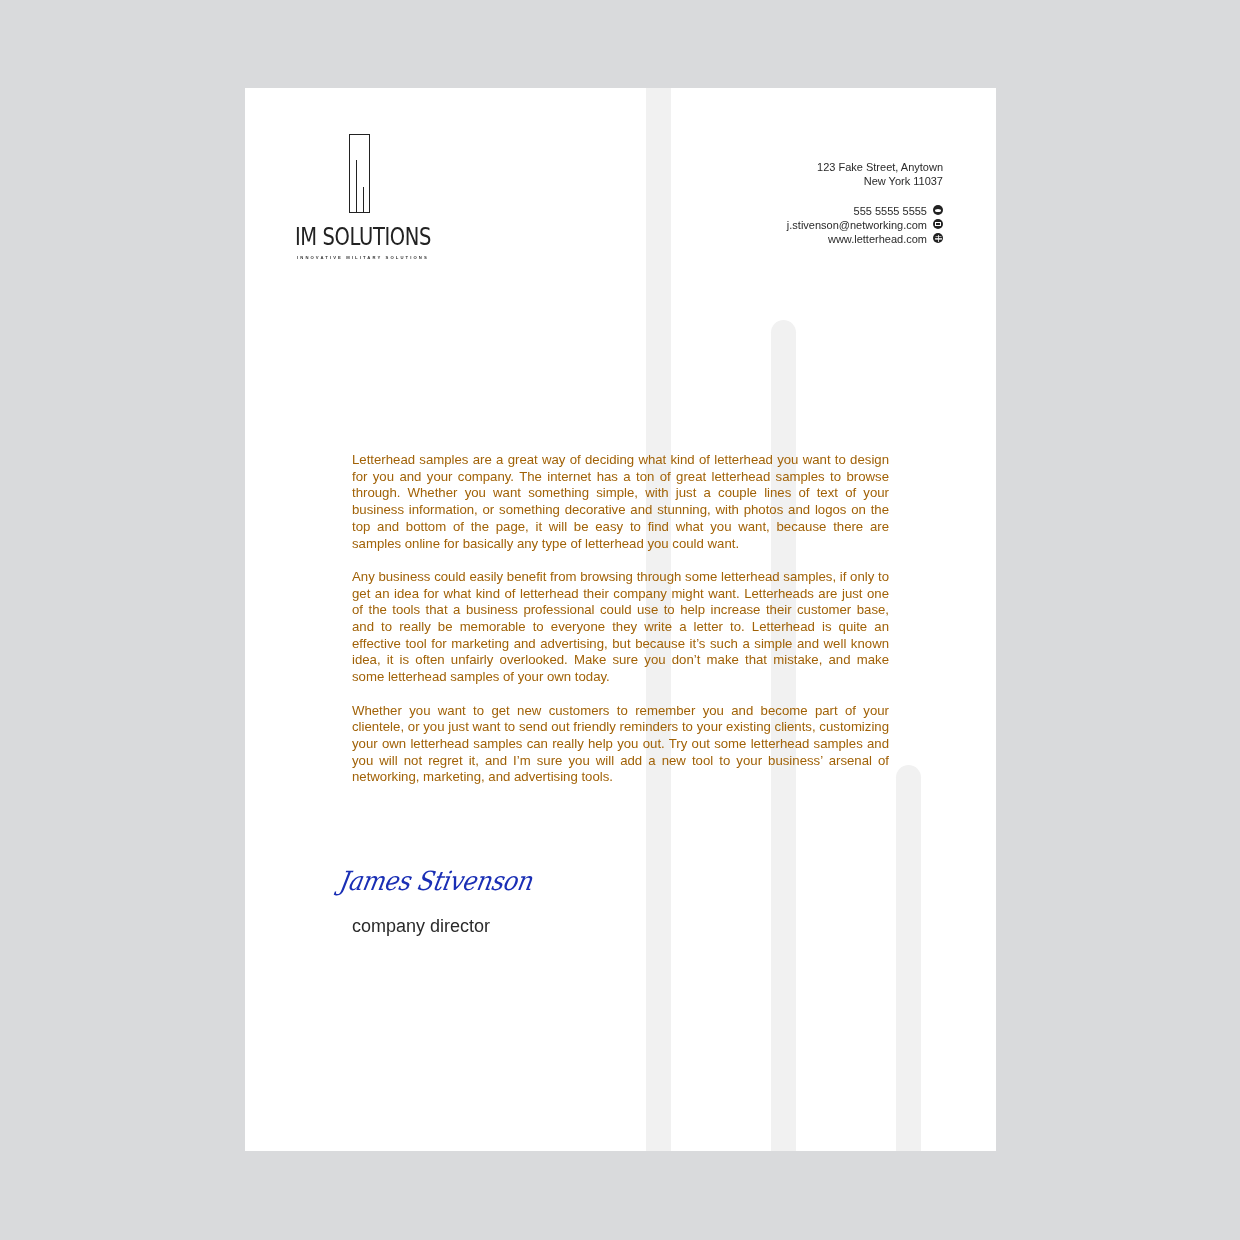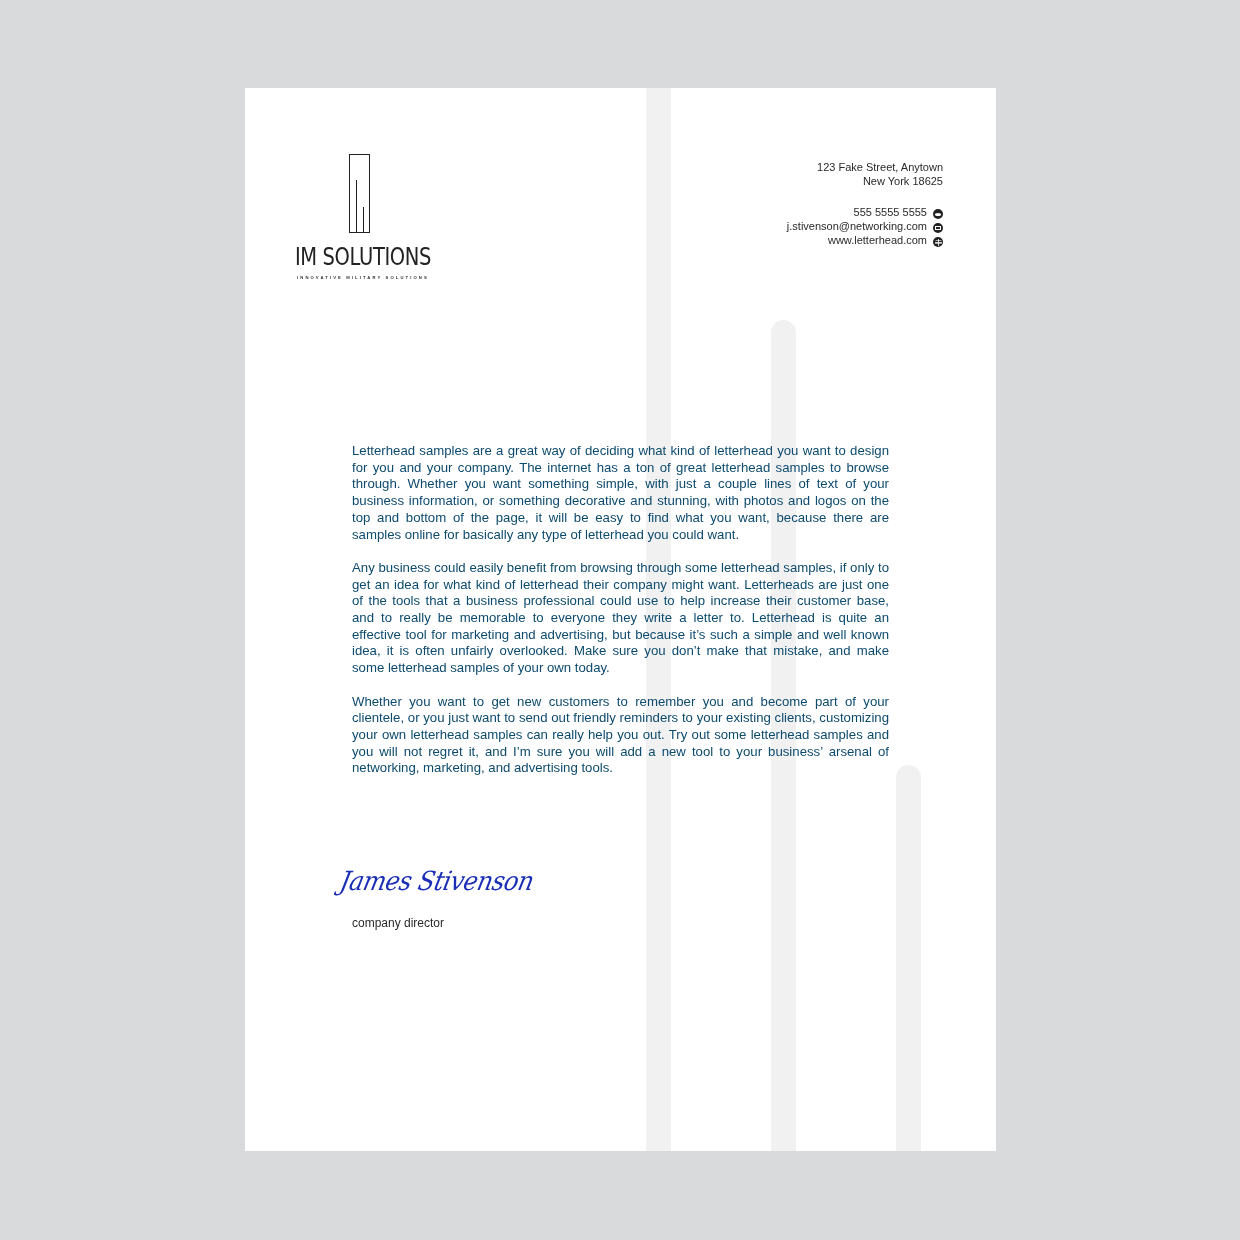--- a/index.html
+++ b/index.html
@@ -23,21 +23,21 @@
     width: 25px;
     background: #f1f1f1;
     bottom: 0;
   }
   .bar.b1 { left: 401px; top: 0; }
   .bar.b2 { left: 526px; top: 232px; border-radius: 12.5px 12.5px 0 0; }
   .bar.b3 { left: 651px; top: 677px; border-radius: 12.5px 12.5px 0 0; }
 
   .logo {
     position: absolute;
-    left: 50px; top: 64px;
+    left: 50px; top: 44px;
     width: 134px; height: 130px;
   }
   .logo-mark {
     position: absolute;
     left: 54px; top: 2px;
     width: 21px; height: 79px;
     border: 1.4px solid #222;
     box-sizing: border-box;
   }
   .logo-mark .l1 {
@@ -75,21 +75,21 @@
   .contact {
     position: absolute;
     right: 53px; top: 73px;
     text-align: right;
     font-size: 11px;
     line-height: 13.5px;
     color: #2a2a2a;
   }
   .contact .gap { height: 17px; }
   .contact-row {
-    display: flex; justify-content: flex-end; align-items: flex-end;
+    display: flex; justify-content: flex-end; align-items: flex-start;
     height: 14px;
   }
   .contact-row .icon {
     display: inline-block;
     width: 10px; height: 10px;
     border-radius: 50%;
     background: #222;
     margin-left: 6px;
     position: relative;
   }
@@ -107,45 +107,45 @@
     background:
       linear-gradient(#fff,#fff) 50% 0/0.8px 100% no-repeat,
       linear-gradient(#fff,#fff) 0 50%/100% 0.8px no-repeat,
       linear-gradient(#fff,#fff) 0 25%/100% 0.6px no-repeat,
       linear-gradient(#fff,#fff) 0 75%/100% 0.6px no-repeat;
     border-radius: 50%;
   }
 
   .body-text {
     position: absolute;
-    left: 107px; top: 355px;
+    left: 107px; top: 364px;
     width: 537px;
     font-size: 13.2px;
     line-height: 16.7px;
-    color: #0c4a6e;
+    color: #a16207;
     text-align: justify;
   }
   .body-text p { margin: 0 0 16.7px 0; }
 
   .signature {
     position: absolute;
     left: 99px; top: 778px;
     font-family: "DejaVu Serif", serif;
     font-style: italic;
     font-size: 24px;
     color: #1a2fb5;
     letter-spacing: -0.5px;
     transform: skewX(-12deg) scaleY(1.1);
     transform-origin: left top;
     white-space: nowrap;
   }
   .sig-title {
     position: absolute;
     left: 107px; top: 828px;
-    font-size: 12px;
+    font-size: 18px;
     color: #2a2a2a;
   }
 </style>
 </head>
 <body>
 
 <div class="page">
   <div class="bar b1"></div>
   <div class="bar b2"></div>
   <div class="bar b3"></div>
@@ -154,21 +154,21 @@
     <div class="logo-mark">
       <div class="l1"></div>
       <div class="l2"></div>
     </div>
     <div class="logo-name">IM SOLUTIONS</div>
     <div class="logo-tagline">INNOVATIVE MILITARY SOLUTIONS</div>
   </div>
 
   <div class="contact">
     <div>123 Fake Street, Anytown</div>
-    <div>New York 18625</div>
+    <div>New York 11037</div>
     <div class="gap"></div>
     <div class="contact-row">
       <span>555 5555 5555</span>
       <span class="icon eye"></span>
     </div>
     <div class="contact-row">
       <span>j.stivenson@networking.com</span>
       <span class="icon mail"></span>
     </div>
     <div class="contact-row">

